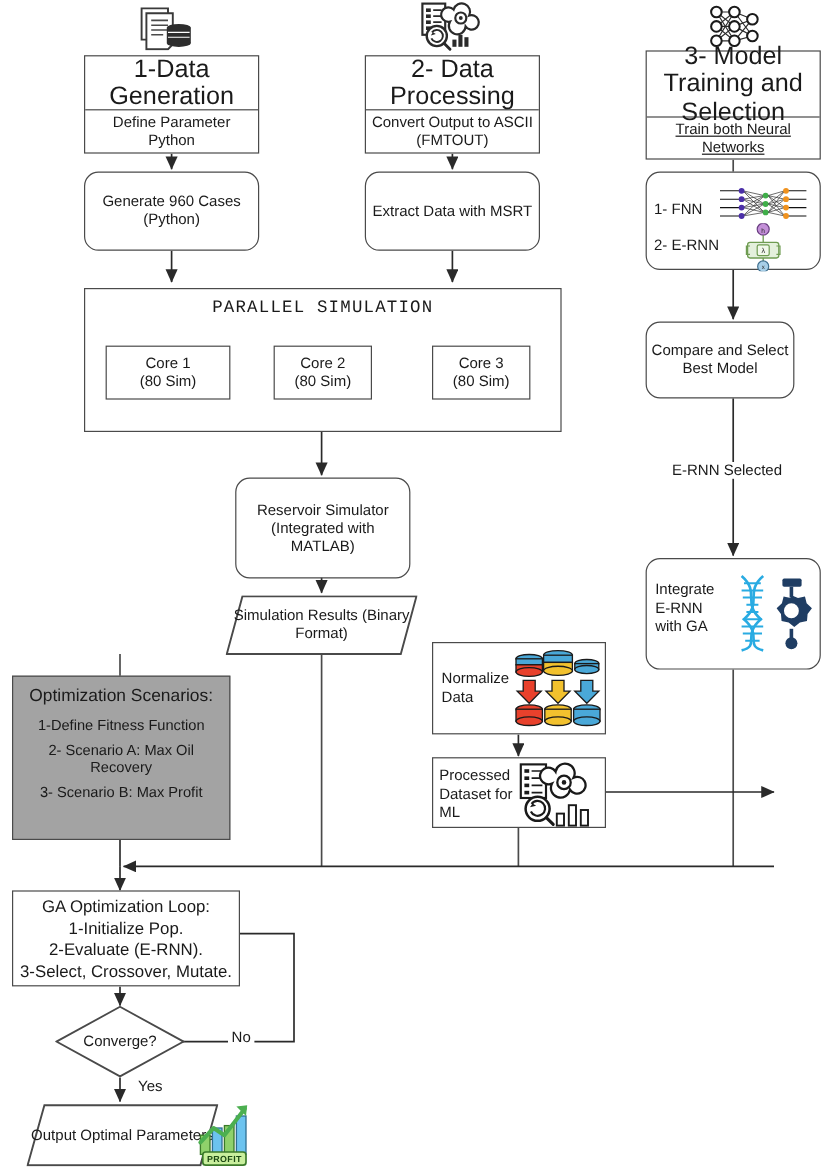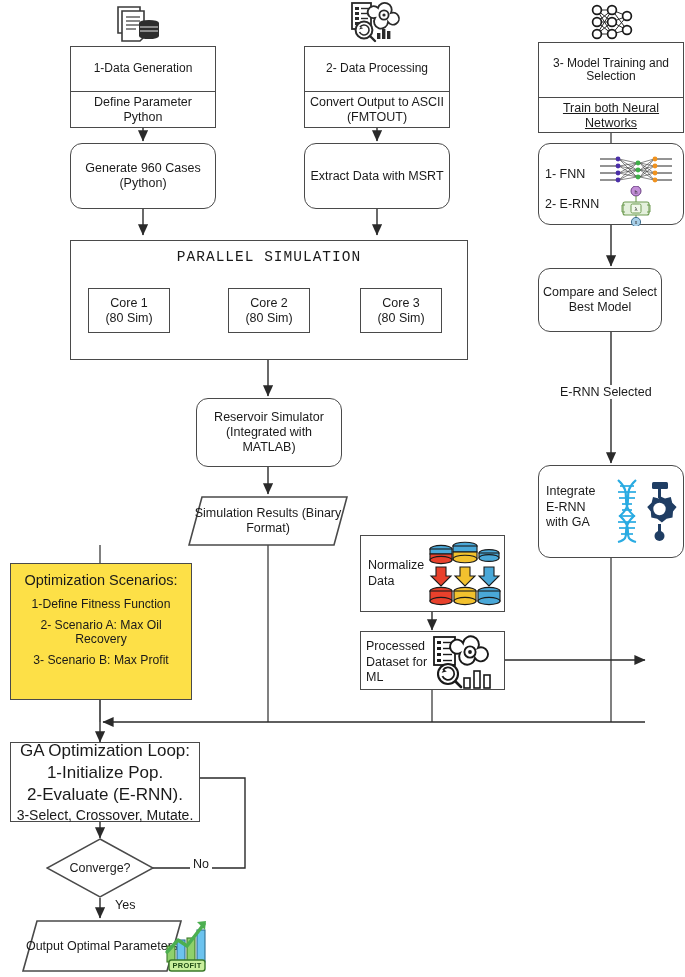--- a/index.html
+++ b/index.html
@@ -3,46 +3,46 @@
 <meta charset="utf-8">
 <style>
   html,body{margin:0;padding:0;background:#ffffff;}
   body{font-family:"Liberation Sans",sans-serif;color:#1a1a1a;}
   #canvas{position:relative;width:685px;height:977px;overflow:hidden;background:#fff;}
   #edges{position:absolute;left:0;top:0;width:685px;height:977px;}
   .node{position:absolute;box-sizing:border-box;border:1.4px solid #4a4a4a;background:#fff;
         display:flex;align-items:center;justify-content:center;text-align:center;}
   .hdr-box{position:absolute;box-sizing:border-box;border:1.4px solid #4a4a4a;background:#fff;}
   .hdr-title{box-sizing:border-box;display:flex;align-items:center;justify-content:center;
-             text-align:center;font-size:12px;line-height:1.1;padding:2px 4px;
+             text-align:center;font-size:21px;line-height:1.1;padding:2px 4px;
              border-bottom:1.3px solid #4a4a4a;}
   .hdr-sub{box-sizing:border-box;display:flex;align-items:center;justify-content:center;
            text-align:center;font-size:12.5px;line-height:1.18;padding:2px 4px;}
   .rnd{border-radius:12px;}
   .txt{font-size:12.5px;line-height:1.2;}
   .para{position:absolute;box-sizing:border-box;}
   .para .sh{position:absolute;inset:0;}
   .para .lbl{position:absolute;inset:0;display:flex;align-items:center;justify-content:center;
              text-align:center;font-size:12.5px;line-height:1.2;}
   .diamond{position:absolute;}
   .diamond .lbl{position:absolute;inset:0;display:flex;align-items:center;justify-content:center;
                 font-size:12.5px;}
   .edge-lbl{position:absolute;font-size:12.5px;background:#fff;padding:0 3px;white-space:nowrap;}
   .big-box{position:absolute;box-sizing:border-box;border:1.4px solid #4a4a4a;background:#fff;}
   .ps-title{position:absolute;left:0;right:0;top:8px;text-align:center;
             font-family:"Liberation Mono","DejaVu Sans Mono",monospace;font-size:14.5px;letter-spacing:1px;}
   .icon{position:absolute;}
   .sidelbl{position:absolute;font-size:12.5px;line-height:1.25;white-space:pre-line;}
-  .opt-box{position:absolute;box-sizing:border-box;border:1.4px solid #4a4a4a;background:#fde047;
+  .opt-box{position:absolute;box-sizing:border-box;border:1.4px solid #4a4a4a;background:#a3a3a3;
            padding:8px 6px 2px;}
   .opt-title{text-align:center;font-size:14.5px;margin-bottom:9px;}
   .opt-line{text-align:center;font-size:12.2px;margin:7px 0;}
   .ga-box{position:absolute;box-sizing:border-box;border:1.4px solid #4a4a4a;background:#fff;
           display:flex;flex-direction:column;align-items:center;justify-content:center;}
-  .ga-l{font-size:17px;line-height:1.3;text-align:center;}
+  .ga-l{font-size:14px;line-height:1.3;text-align:center;}
   .ga-l.big{font-size:14px;}
   .nn-lbl{position:absolute;font-size:12.5px;}
 </style>
 </head>
 <body>
 
 <div id="canvas">
 
   <svg id="edges" viewBox="0 0 685 977">
     <defs>
@@ -311,34 +311,34 @@
         <rect x="50" y="50" width="3" height="9"></rect>
         <path d="M51.5,22 l5.5,2.4 l5.8,-1.4 l1.4,5.8 l4.4,4.1 l-3.6,4.7 l-0.5,6 l-5.9,1.1 l-4.7,3.7 l-4.7,-3.7 l-5.9,-1.1 l-0.5,-6 l-3.6,-4.7 l4.4,-4.1 l1.4,-5.8 l5.8,1.4 z"></path>
       </g>
       <circle cx="51.5" cy="35" r="6.2" fill="#fff"></circle>
     </svg>
   </div>
 
   <div class="big-box" style="left:70px;top:240px;width:398px;height:120px;">
     <div class="ps-title">PARALLEL SIMULATION</div>
   </div>
-  <div class="node" style="left:88px;top:288px;width:82px;height:45px;flex-direction:column;text-align:center;">
+  <div class="node" style="left:88px;top:288px;width:104px;height:45px;flex-direction:column;text-align:center;">
     <span class="txt">Core 1</span>
     <span class="txt">(80 Sim)</span>
   </div>
   <div class="node" style="left:228px;top:288px;width:82px;height:45px;flex-direction:column;">
     <span class="txt">Core 2</span>
     <span class="txt">(80 Sim)</span>
   </div>
   <div class="node" style="left:360px;top:288px;width:82px;height:45px;flex-direction:column;">
     <span class="txt">Core 3</span>
     <span class="txt">(80 Sim)</span>
   </div>
 
-  <div class="node rnd txt" style="left:196px;top:398px;width:146px;height:69px;padding:0 6px;">Reservoir Simulator (Integrated with MATLAB)</div>
+  <div class="node rnd txt" style="left:196px;top:398px;width:146px;height:84px;padding:0 6px;">Reservoir Simulator (Integrated with MATLAB)</div>
 
   <div class="para" style="left:188px;top:496px;width:160px;height:50px;">
     <svg class="sh" viewBox="0 0 160 50" width="160" height="50" preserveAspectRatio="none">
       <polygon points="14,1 159,1 146,49 1,49" fill="#fff" stroke="#4a4a4a" stroke-width="1.6"></polygon>
     </svg>
     <div class="lbl">Simulation Results (Binary Format)</div>
   </div>
 
   <div class="node" style="left:360px;top:535px;width:145px;height:77px;"></div>
   <div class="sidelbl" style="left:368px;top:558px;width:62px;">Normalize Data</div>

